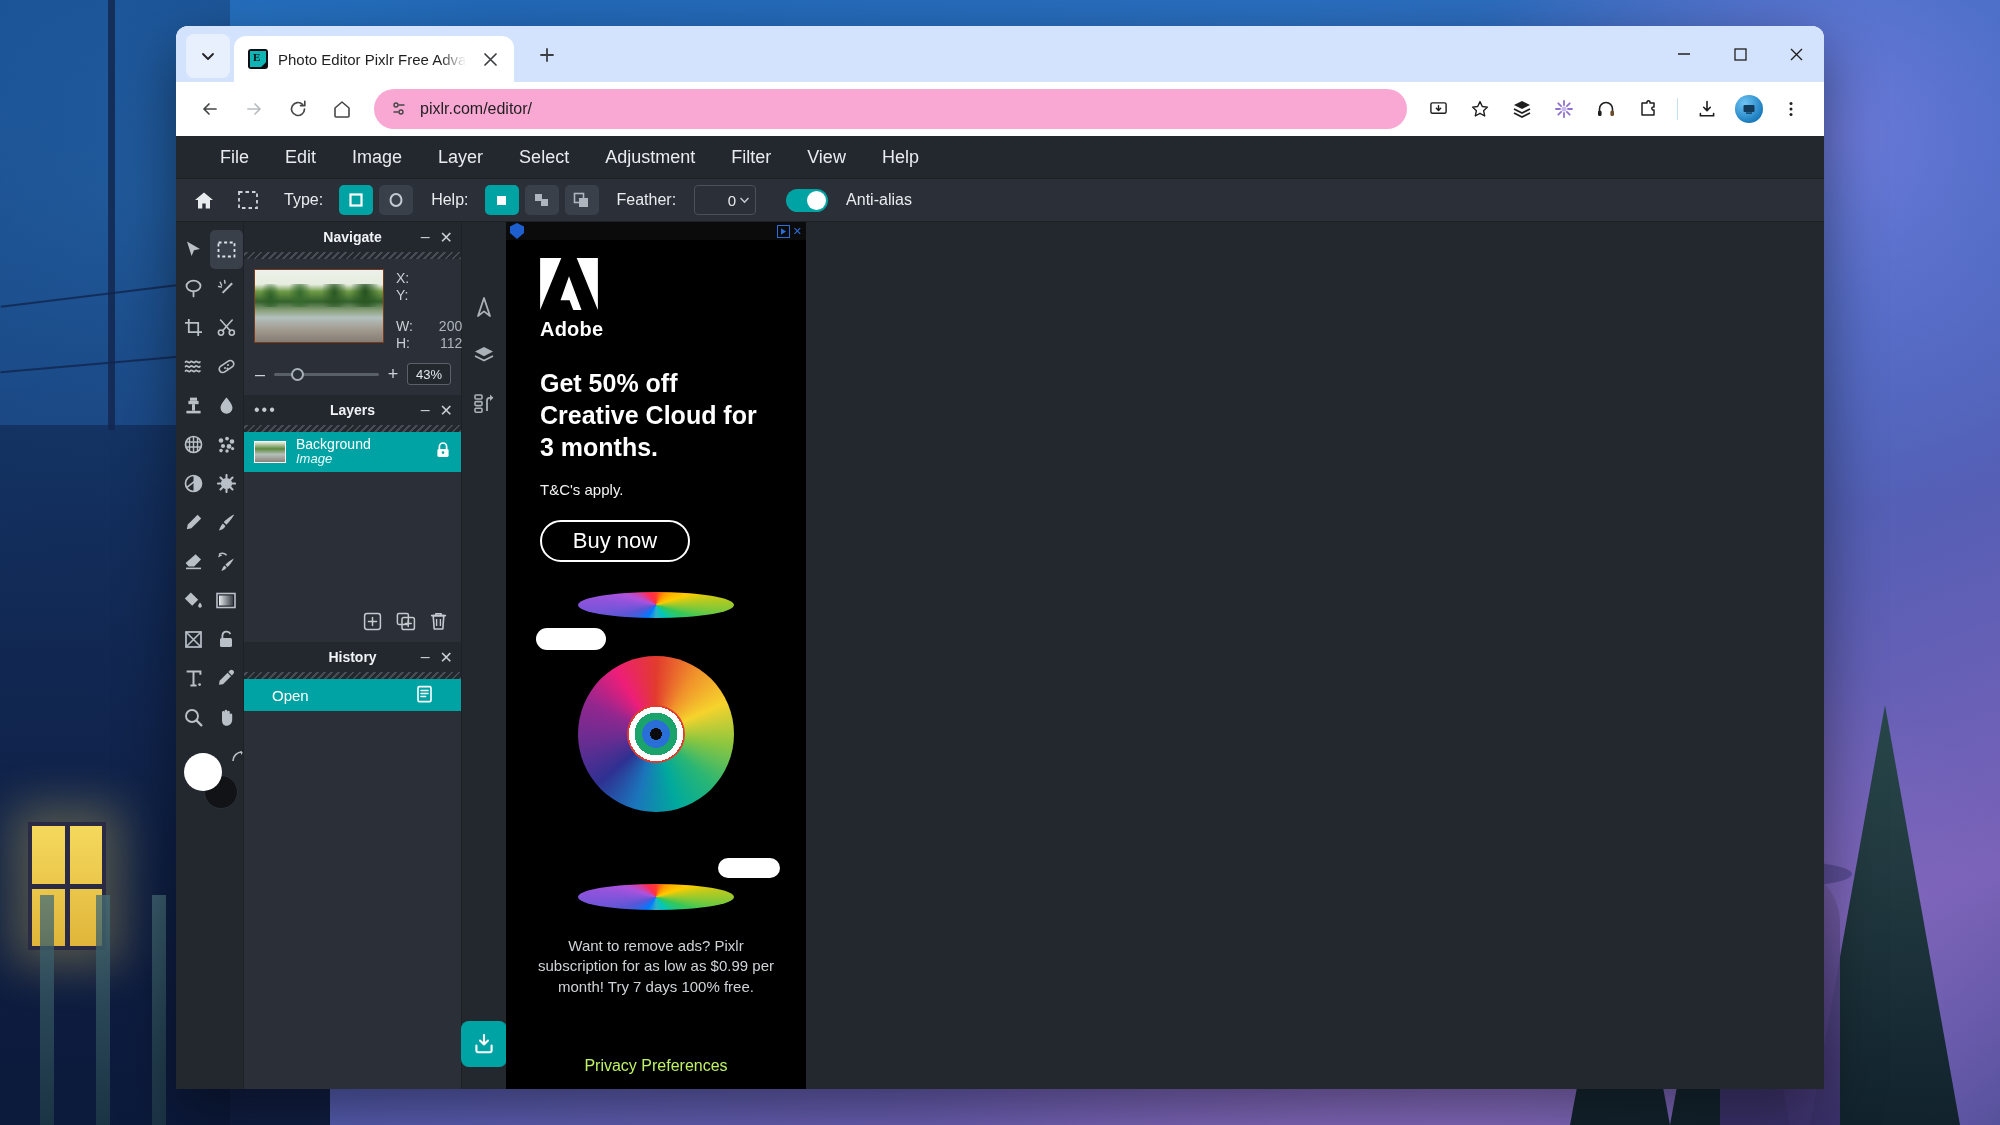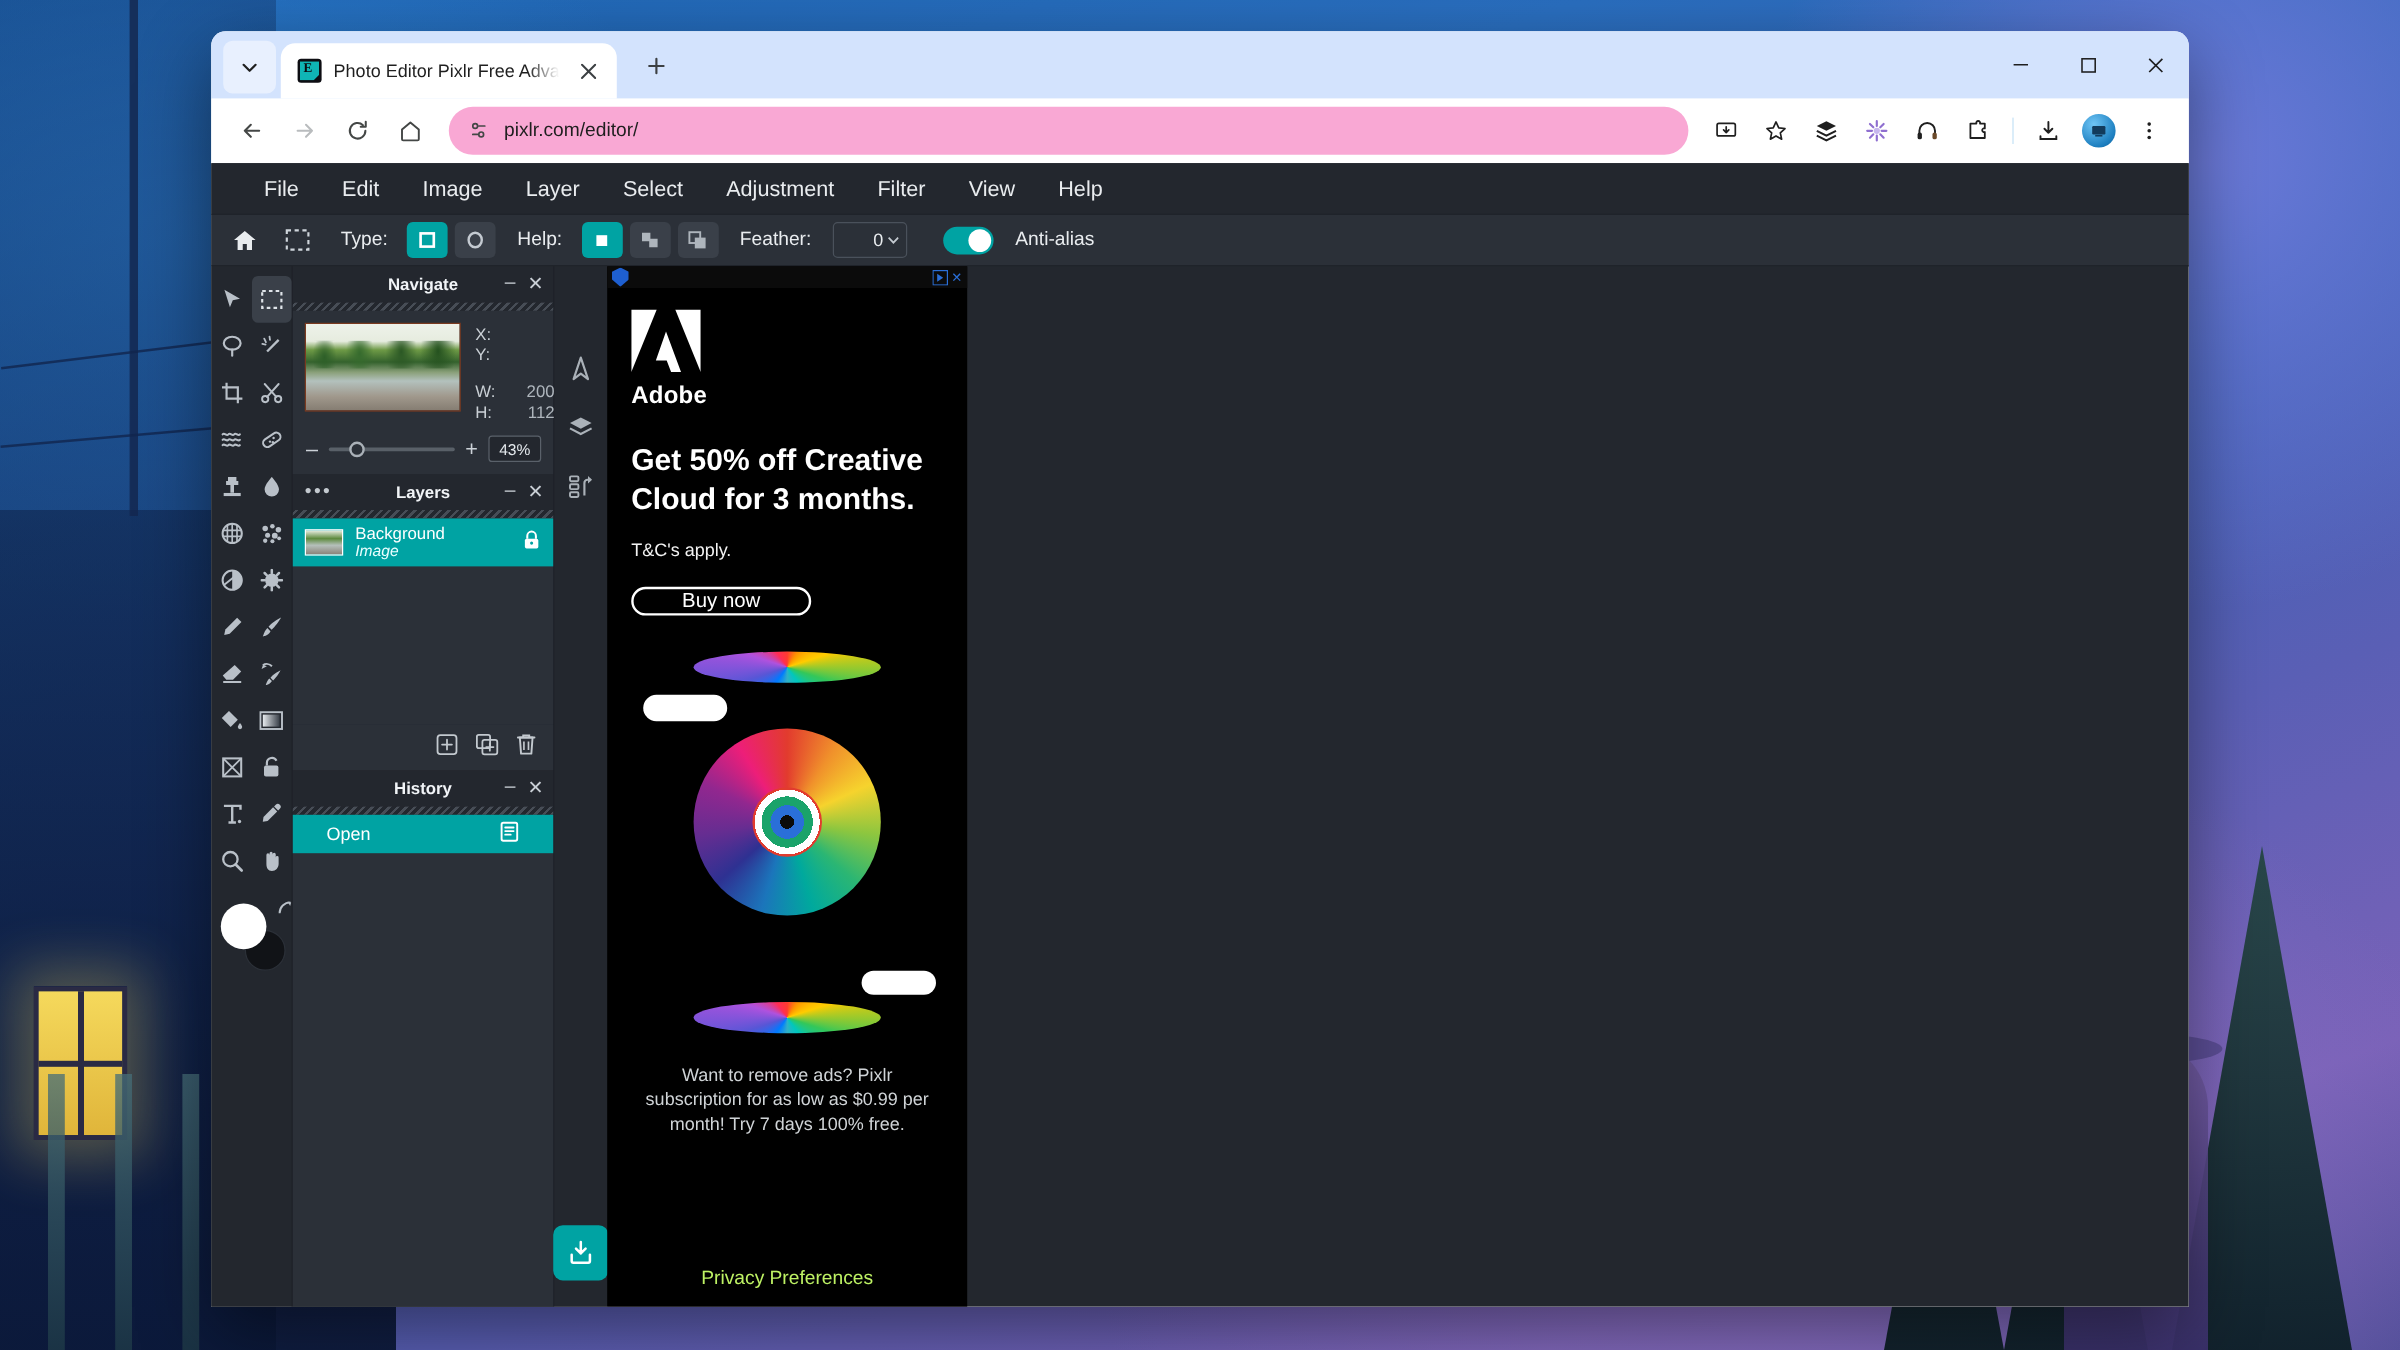--- a/index.html
+++ b/index.html
@@ -369,29 +369,29 @@
   
   .adcol {
     width: 300px; background: #000000; flex: none;
     display: flex; flex-direction: column; position: relative;
   }
   .ad-topbar {
     height: 18px; background: #0b0b0b; display:flex; align-items:center;
     justify-content: space-between; padding: 0 4px;
   }
   .ad-choice { color:#2a6fd8; font-size:11px; display:flex; gap:3px; align-items:center; }
-  .ad-body { padding: 16px 34px 0 20px; color: #ffffff; }
+  .ad-body { padding: 16px 34px 0 34px; color: #ffffff; }
   .adobe-logo { width: 58px; height: 52px; margin: 2px 0 4px 0; }
   .adobe-name { font-size: 20px; font-weight: 700; letter-spacing:.2px; margin-bottom: 26px; }
   .ad-headline { font-size: 25px; font-weight: 700; line-height: 1.28; margin-bottom: 18px; }
   .ad-tc { font-size: 15px; margin-bottom: 22px; color:#f2f2f2; }
   .ad-buy {
-    width: 150px; height: 24px; border: 2px solid #ffffff; border-radius: 21px;
+    width: 150px; height: 42px; border: 2px solid #ffffff; border-radius: 21px;
     display:flex; align-items:center; justify-content:center;
-    font-size: 17px; color:#ffffff;
+    font-size: 22px; color:#ffffff;
   }
   .ad-art { position: relative; height: 330px; margin-top: 26px; }
   .ad-ring {
     position:absolute; left:50%; margin-left:-78px; width:156px; height:26px;
     border-radius:50%;
     background: conic-gradient(#ff3b30,#ff9500,#ffcc00,#34c759,#00c7be,#30b0c7,#007aff,#5856d6,#af52de,#ff2d55,#ff3b30);
   }
   .ad-ring.top { top: 4px; }
   .ad-ring.bottom { bottom: 8px; }
   .ad-wheel {

